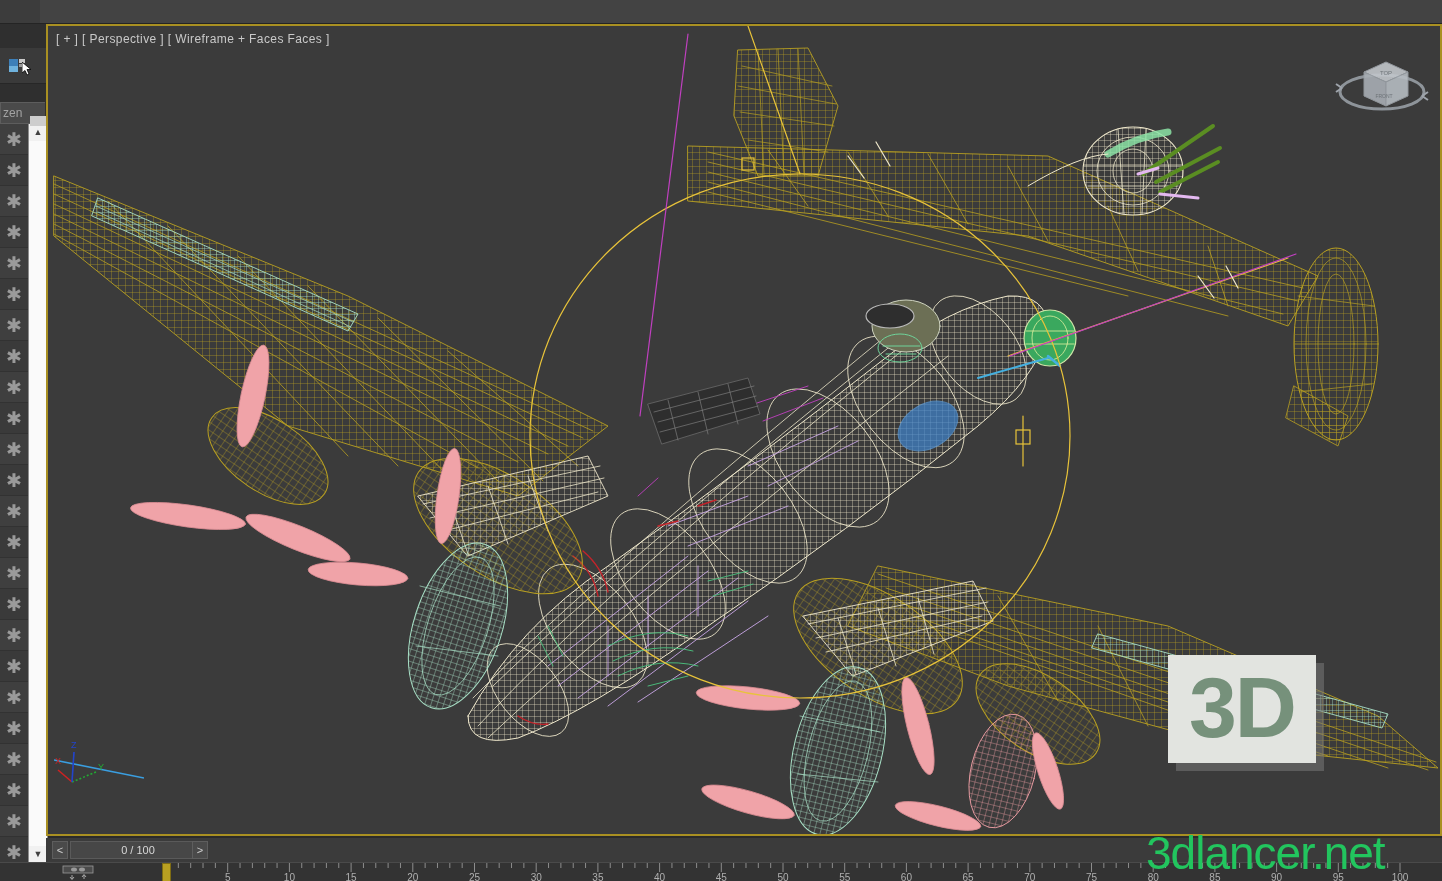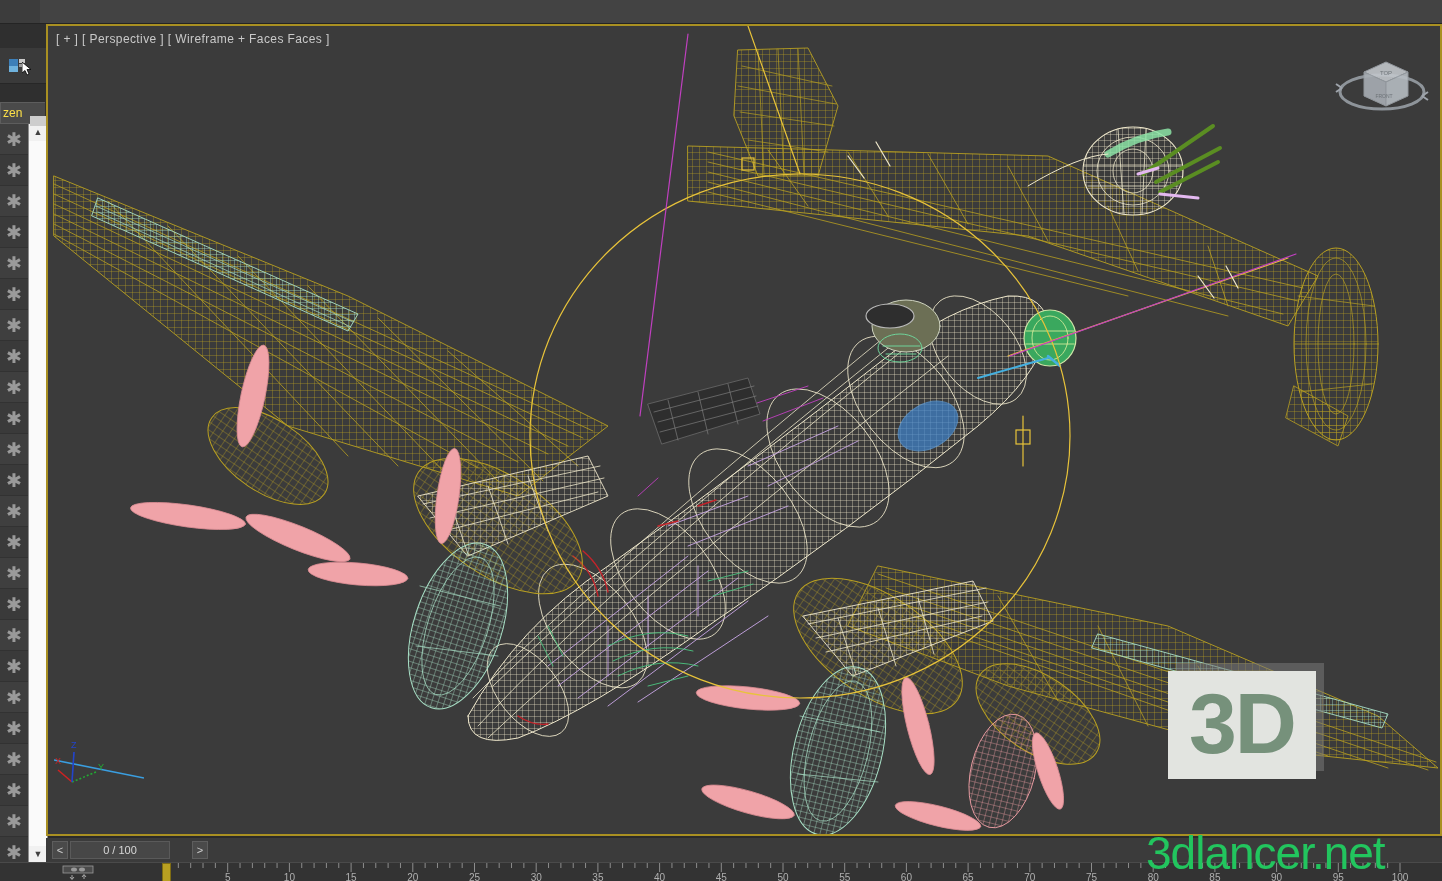--- a/index.html
+++ b/index.html
@@ -32,21 +32,21 @@
   .tool-icon{
     position:absolute; left:8px; top:9px; width:18px; height:18px;
   }
   .cursor-arrow{
     position:absolute; left:22px; top:14px; width:10px; height:14px;
   }
 
   .frozen-tab{
     position:absolute; left:0px; top:78px; width:45px; height:22px;
     background:#4a4a4a; border:1px solid #5d5d5d; border-right:none;
-    color:#fde047; font-size:12px; line-height:20px;
+    color:#a3a3a3; font-size:12px; line-height:20px;
     padding-left:2px; overflow:hidden; white-space:nowrap;
   }
 
   .freeze-list{
     position:absolute; left:0; top:100px; width:28px; height:740px;
     background:#3a3a3a; overflow:hidden;
   }
   .freeze-row{
     position:relative; width:28px; height:31px;
     border-bottom:1px solid #323232;
@@ -112,21 +112,20 @@
     position:absolute; left:1168px; top:655px; width:150px; height:110px;
     z-index:45;
   }
   .wm-shadow{
     position:absolute; left:8px; top:8px; width:148px; height:108px;
     background:rgba(120,120,120,.55);
   }
   .wm-card{
     position:absolute; left:0; top:0; width:148px; height:108px;
     background:#e2e4e0;
-    margin-top:16px;
   }
   .wm-3d{
     position:absolute; inset:0; color:#76917b;
     font-size:86px; font-weight:bold; text-align:center;
     line-height:104px; letter-spacing:-2px;
   }
   .wm-text{
     position:absolute; left:1146px; top:826px;
     color:#22c55e; font-size:46px; letter-spacing:-1px;
     z-index:45; white-space:nowrap;
@@ -138,21 +137,21 @@
     background:#3b3b3b;
   }
   .tr-btn{
     position:absolute; top:3px; width:16px; height:18px;
     background:#4a4a4a; border:1px solid #5e5e5e;
     color:#cfcfcf; font-size:11px; text-align:center; line-height:16px;
   }
   .tr-left{ left:6px; }
   .tr-right{ left:146px; }
   .tr-field{
-    position:absolute; left:24px; top:3px; width:100px; height:18px;
+    position:absolute; left:24px; top:3px; width:136px; height:18px;
     background:#474747; border:1px solid #5a5a5a;
     color:#d8d8d8; font-size:11px; text-align:center; line-height:16px;
   }
 
   .ruler-row{
     position:absolute; left:0; top:862px; width:1442px; height:19px;
     background:#333333; border-top:1px solid #4a4a4a;
   }
   .key-icon{
     position:absolute; left:62px; top:2px; width:32px; height:15px;

